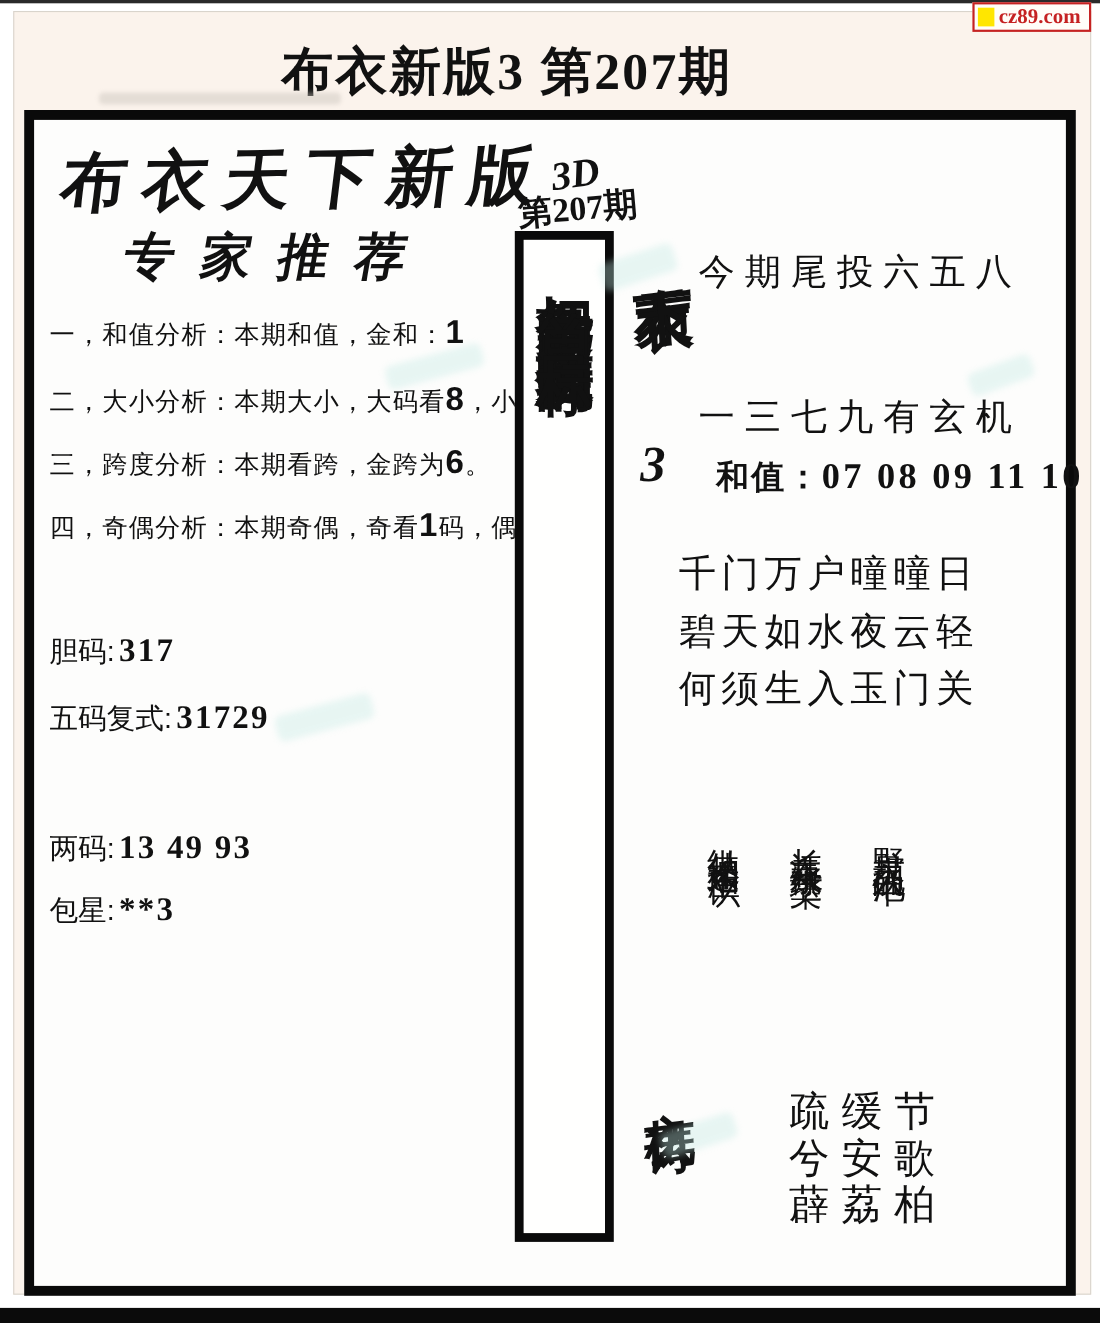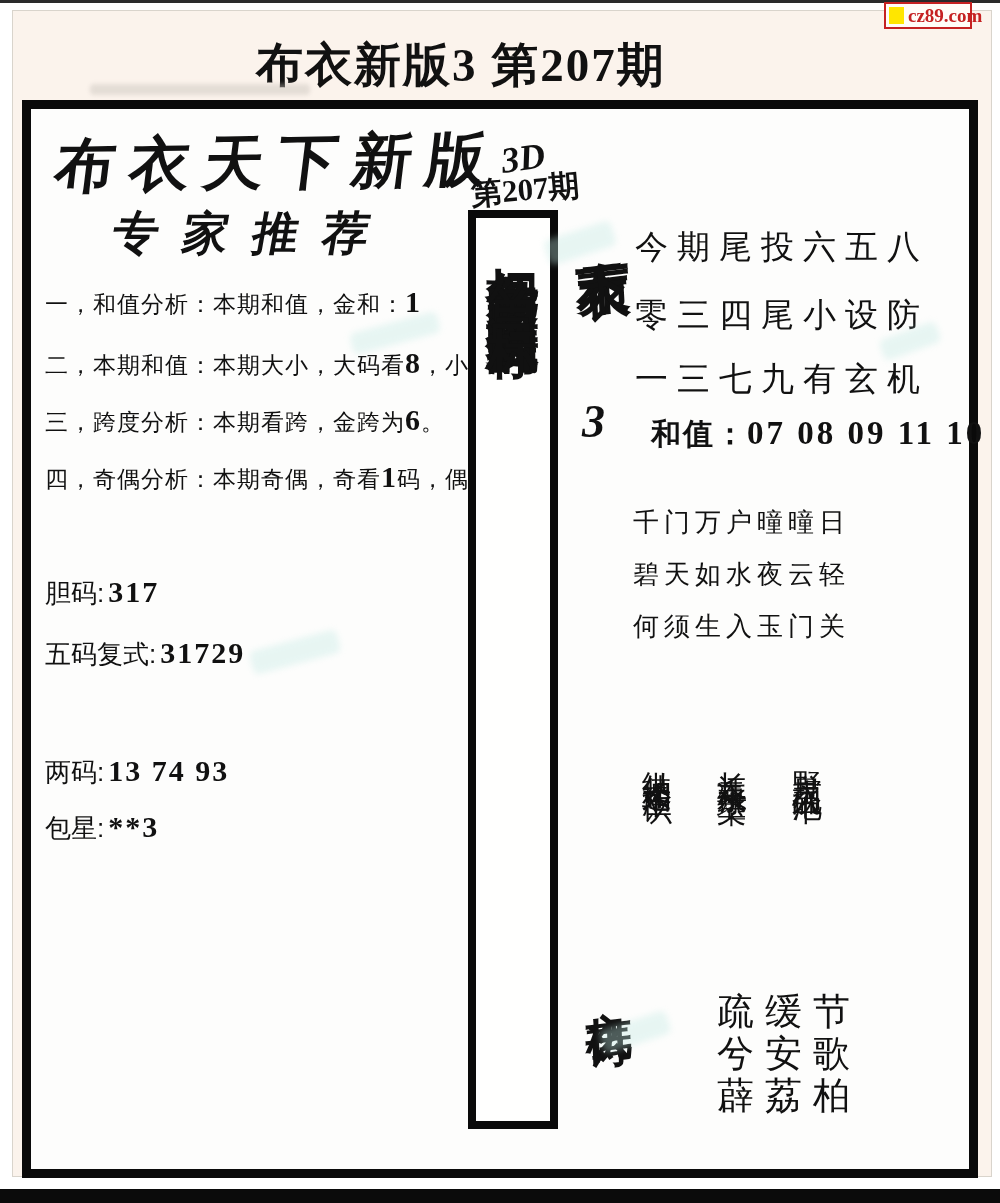--- a/index.html
+++ b/index.html
@@ -6,37 +6,37 @@
   #page{position:relative;width:1000px;height:1203px;background:#ffffff;overflow:hidden;
         font-family:"Liberation Serif", serif;color:#111;}
   .abs{position:absolute;}
   
   #top-line{left:0;top:0;width:1000px;height:3px;background:#2a2a2a;}
   #frame{left:12px;top:10px;width:978px;height:1165px;background:#fbf3ec;border:1px solid #d9d4cc;}
   #bottom-strip{left:0;top:1189px;width:1000px;height:14px;background:#0b0b0b;}
   
   #title{left:256px;top:34px;font-size:47px;font-weight:bold;letter-spacing:2px;white-space:nowrap;}
   
-  #badge{left:884px;top:2px;width:88px;height:27px;background:#fffdf8;border:2px solid #c52222;
+  #badge{left:884px;top:2px;width:108px;height:27px;background:#fffdf8;border:2px solid #c52222;
          display:flex;align-items:center;gap:4px;padding:0 3px;box-sizing:border-box;}
   #badge .sq{width:15px;height:17px;background:#ffe600;flex:0 0 auto;}
   #badge .txt{color:#c52222;font-weight:bold;font-size:19px;font-family:"Liberation Serif",serif;white-space:nowrap;}
   
   #faded{left:90px;top:84px;width:220px;height:11px;background:#c9c3bb;opacity:.45;filter:blur(2px);border-radius:4px;}
   
   #main-box{left:22px;top:100px;width:956px;height:1078px;box-sizing:border-box;
             border:9px solid #0a0a0a;background:#fdfdfc;}
   #main-box .in{position:absolute;}
   
   #brand{left:25px;top:14px;font-size:60px;font-weight:bold;letter-spacing:14px;white-space:nowrap;
          transform:skewX(-8deg) rotate(-1deg);}
   #subtitle{left:82px;top:94px;font-size:46px;font-weight:bold;letter-spacing:24px;white-space:nowrap;
             transform:skewX(-10deg);}
   
-  .aline{left:14px;font-size:23px;font-family:Liberation Serif, serif;white-space:nowrap;letter-spacing:1px;}
+  .aline{left:14px;font-size:23px;font-family:Liberation Sans, sans-serif;white-space:nowrap;letter-spacing:1px;}
   .aline .num{font-size:30px;font-weight:600;line-height:23px;}
   #a1{top:180px;} #a2{top:241px;} #a3{top:298px;} #a4{top:355px;}
   
   .pick{left:14px;white-space:nowrap;}
   .pick .lb{font-family:"Liberation Sans",sans-serif;font-size:26px;}
   .pick .vl{font-size:30px;font-weight:bold;letter-spacing:2px;}
   #p0{top:466px;} #p1{top:527px;} #p2{top:585px;} #p3{top:645px;} #p4{top:701px;}
   
   #banner{left:437px;top:101px;width:90px;height:919px;box-sizing:border-box;border:8px solid #0a0a0a;
           background:#fffffe;display:flex;flex-direction:column;align-items:center;}
@@ -47,21 +47,21 @@
   #hand-game{left:470px;top:28px;font-size:36px;font-weight:bold;font-style:italic;transform:rotate(-8deg);}
   #hand-issue{left:440px;top:60px;font-size:31px;font-weight:bold;transform:rotate(-5deg);white-space:nowrap;}
   
   #btx{left:537px;top:110px;height:210px;font-size:54px;letter-spacing:2px;transform:rotate(-3deg) skewY(-4deg);}
   #btx3{left:551px;top:286px;font-size:46px;font-weight:bold;font-style:italic;}
   .slogan{left:604px;font-size:33px;letter-spacing:9px;white-space:nowrap;text-align:right;}
   #s0{top:116px;} #s1{top:184px;} #s2{top:248px;}
   #hezhi{left:578px;top:305px;white-space:nowrap;margin-left:42px;}
   #hezhi .lb{font-size:30px;font-weight:bold;letter-spacing:2px;}
   #hezhi .vl{font-size:33px;font-weight:bold;letter-spacing:3px;}
-  #poem{left:602px;top:388px;font-size:26px;letter-spacing:5px;line-height:52px;white-space:nowrap;}
+  #poem{left:586px;top:388px;font-size:34px;letter-spacing:5px;line-height:52px;white-space:nowrap;}
   #vtrio{left:605px;top:638px;display:flex;flex-direction:row;gap:34px;}
   #vtrio .col{writing-mode:vertical-rl;text-orientation:upright;font-size:30px;letter-spacing:4px;}
   #xuanji{left:549px;top:864px;height:250px;font-size:46px;letter-spacing:6px;transform:rotate(-2deg) skewY(-5deg);}
   #xlines{left:638px;top:882px;font-size:37px;letter-spacing:11px;line-height:42px;white-space:nowrap;margin-left:48px;}
   
   .wm{background:#bfe8e2;opacity:.35;filter:blur(3px);border-radius:6px;}
   #wm1{left:545px;top:230px;width:70px;height:26px;transform:rotate(-18deg);}
   #wm2{left:350px;top:322px;width:90px;height:22px;transform:rotate(-15deg);}
   #wm3{left:880px;top:330px;width:60px;height:22px;transform:rotate(-20deg);}
   #wm4{left:250px;top:640px;width:90px;height:24px;transform:rotate(-15deg);}
@@ -82,42 +82,41 @@
   </div>
 
   <div class="abs" id="faded"></div>
 
   <div class="abs" id="main-box">
 
     <div class="in" id="brand">布衣天下新版</div>
     <div class="in" id="subtitle">专家推荐</div>
 
     <div class="in aline" id="a1"><span>一，和值分析：本期和值，金和：</span><span class="num">1</span></div>
-    <div class="in aline" id="a2"><span>二，本期和值：本期大小，大码看</span><span class="num">8</span><span>，小码看</span><span class="num">1</span></div>
+    <div class="in aline" id="a2"><span>二，大小分析：本期大小，大码看</span><span class="num">8</span><span>，小码看</span><span class="num">1</span></div>
     <div class="in aline" id="a3"><span>三，跨度分析：本期看跨，金跨为</span><span class="num">6</span><span>。</span></div>
     <div class="in aline" id="a4"><span>四，奇偶分析：本期奇偶，奇看</span><span class="num">1</span><span>码，偶看</span><span class="num">0</span><span>码。</span></div>
 
     <div class="in pick" id="p0"><span class="lb">胆码:</span> <span class="vl">317</span></div>
     <div class="in pick" id="p1"><span class="lb">五码复式:</span> <span class="vl">31729</span></div>
-    <div class="in pick" id="p3"><span class="lb">两码:</span> <span class="vl">13 74 93</span></div>
+    <div class="in pick" id="p3"><span class="lb">两码:</span> <span class="vl">13 49 93</span></div>
     <div class="in pick" id="p4"><span class="lb">包星:</span> <span class="vl">**3</span></div>
 
     <div class="in" id="hand-game">3D</div>
     <div class="in" id="hand-issue">第207期</div>
 
     <div class="in" id="banner">
       <div class="vtext b1">把复杂的变简单</div>
       <div class="vtext b2">中大奖是我们的目标</div>
     </div>
 
     <div class="in vtext" id="btx">布衣天下</div>
     <div class="in" id="btx3">3</div>
 
     <div class="in slogan" id="s0">今期尾投六五八</div>
-    <div class="in slogan" id="s1">零三四尾小设防</div>
     <div class="in slogan" id="s2">一三七九有玄机</div>
 
     <div class="in" id="hezhi">
       <span class="lb">和值：</span><span class="vl">07 08 09 11 10</span>
     </div>
 
     <div class="in" id="poem">
       <div>千门万户曈曈日</div>
       <div>碧天如水夜云轻</div>
       <div>何须生入玉门关</div>

